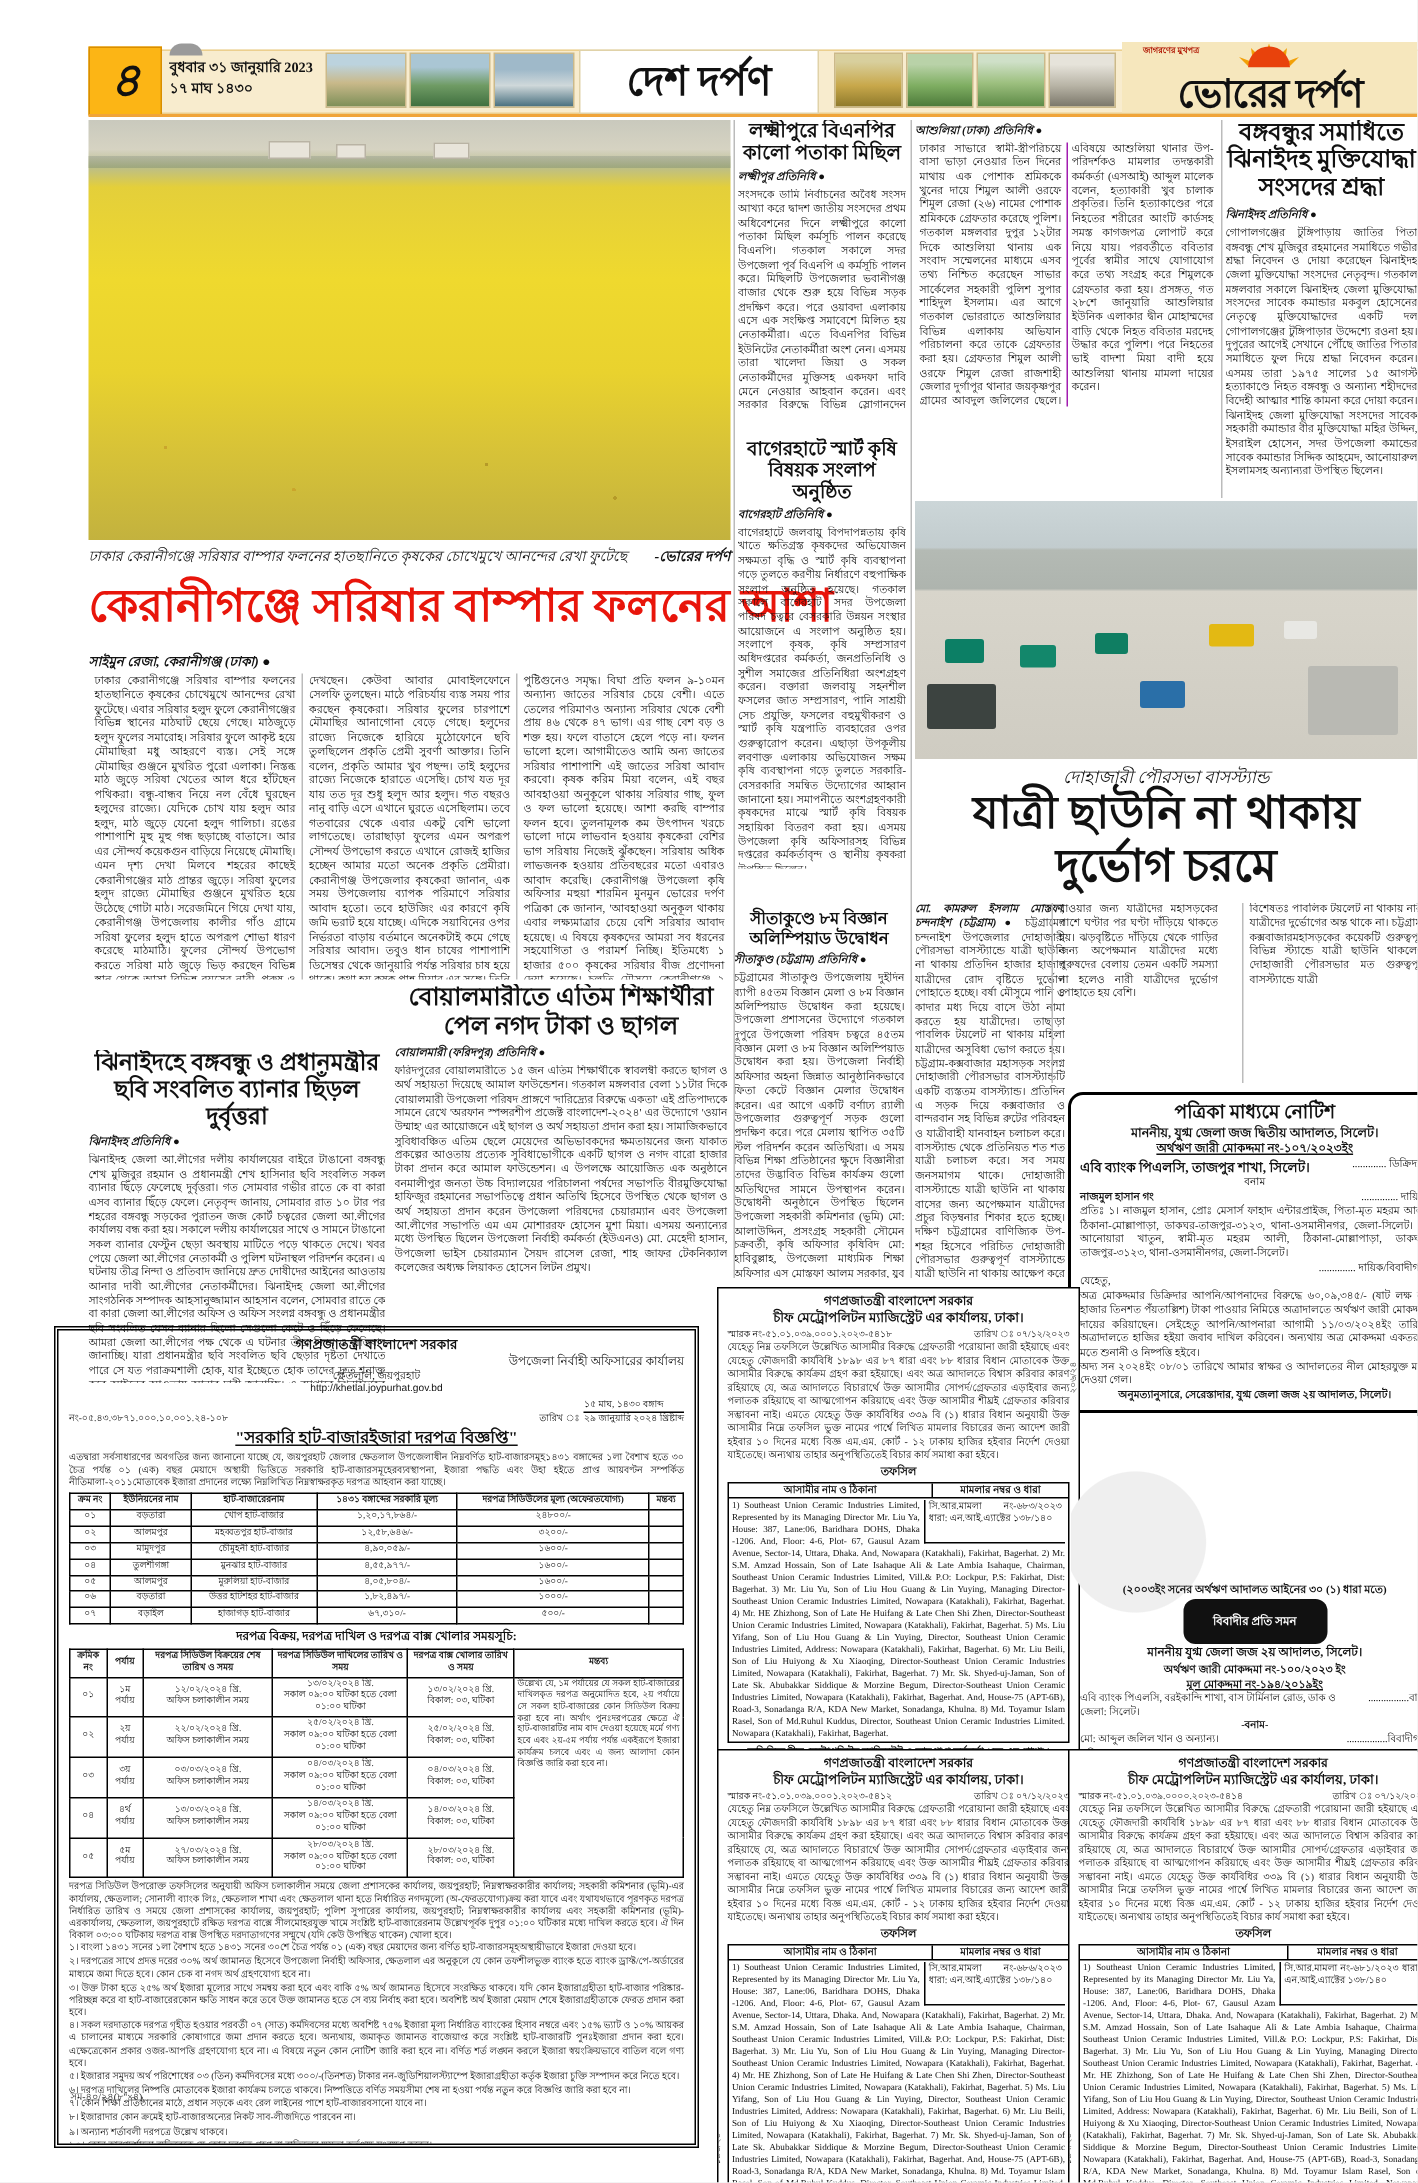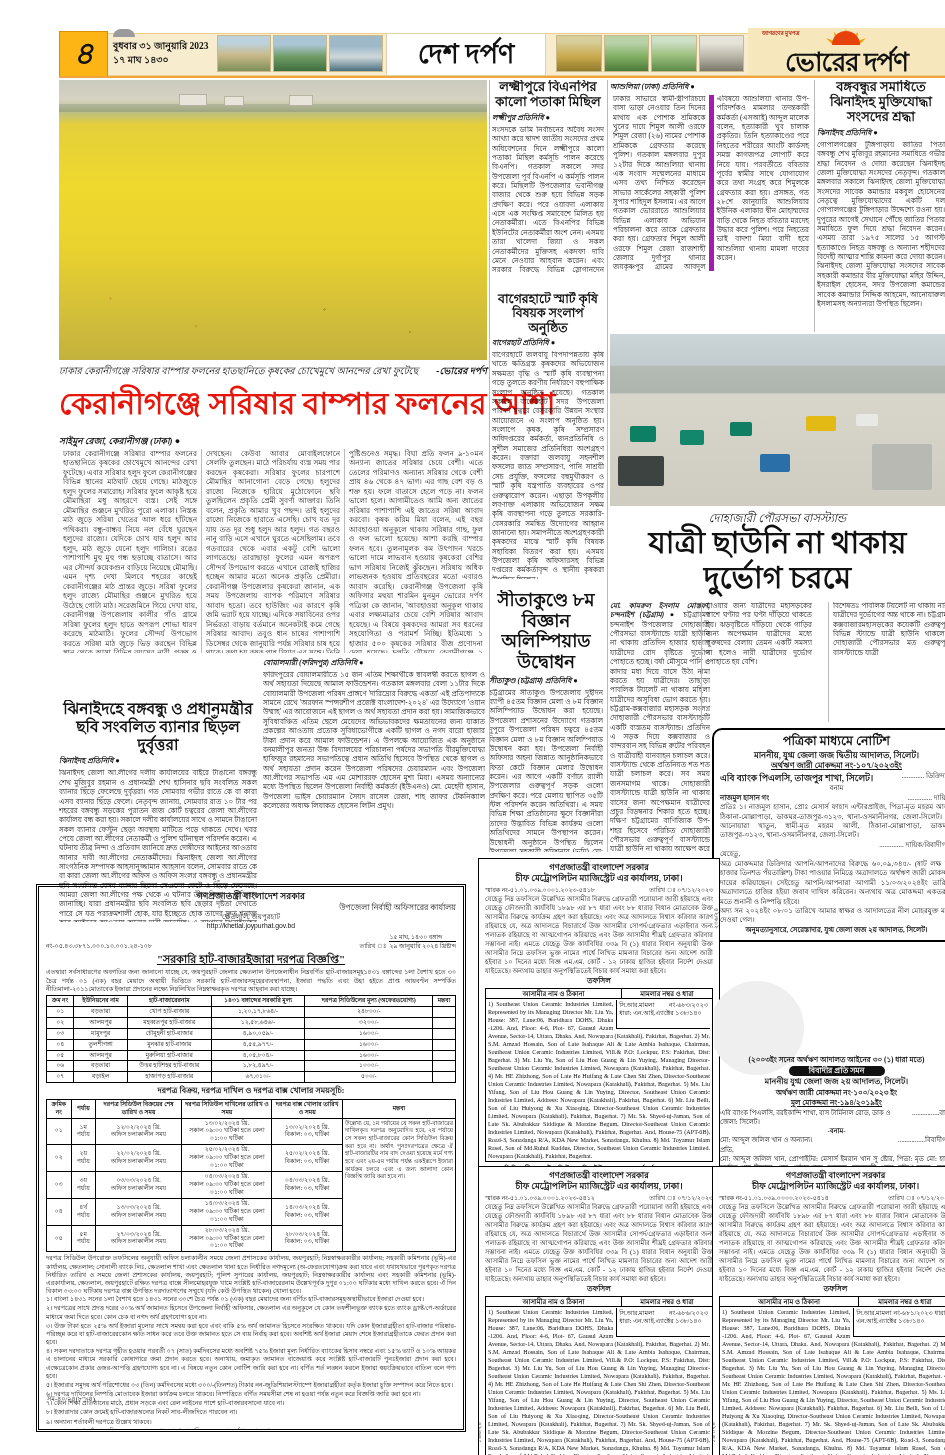--- a/index.html
+++ b/index.html
@@ -65,46 +65,46 @@
   .boalmari{left:263px;top:656px;width:222px;height:222px;}
   .boalmari h2{font-size:16.5px;}
   .lakshmipur{left:492px;top:80px;width:112px;height:210px;}
   .lakshmipur h2{font-size:13px;}
   .bagerhat{left:492px;top:292px;width:112px;height:294px;}
   .bagerhat h2{font-size:12.5px;}
   .biyer{left:610px;top:80px;width:202px;height:252px;}
   .biyer h2{font-size:19px;}
   .biyer .cols{display:flex;height:176px;}
   .biyer .cols .col{flex:1;padding:0 3px;font-size:7.2px;line-height:1.3;text-align:justify;overflow:hidden;}
-  .biyer .cols .col+.col{border-left:5px solid #a21caf;}
+  .biyer .cols .col+.col{border-left:1px solid #a21caf;}
   .bangabandhu{left:817px;top:80px;width:128px;height:252px;}
-  .bangabandhu h2{font-size:13px;}
+  .bangabandhu h2{font-size:16px;}
   .sitakunda{left:489px;top:590px;width:114px;height:262px;}
-  .sitakunda h2{font-size:18px;}
+  .sitakunda h2{font-size:11px;margin-top:17px;}
 
   
   .bus-photo{left:610px;top:334px;width:335px;height:172px;
      background:linear-gradient(180deg,#ccd6d8 0%,#c2ccce 18%,#b4bab4 19%,#aeb4ae 34%,#d8d5cb 35%,#cfccc2 100%);}
   .bus-photo .v{position:absolute;border-radius:2px;}
   .bus-caption{left:610px;top:510px;width:335px;font-size:11.5px;font-style:italic;text-align:center;}
   .jatri-headline{left:610px;top:526px;width:335px;font-size:30px;font-weight:bold;text-align:center;line-height:1.15;}
   .jatri-col{font-size:7.2px;line-height:1.3;text-align:justify;overflow:hidden;}
   .jatri-by{font-weight:bold;font-style:italic;}
 
   
   .notice{border:2px solid #000;background:#fff;font-size:7px;line-height:1.35;padding:3px 6px;}
   .patrika{left:712px;top:728px;width:233px;height:206px;border-radius:10px;}
   .patrika .ttl{font-size:12.5px;font-weight:bold;text-align:center;}
   .patrika .ct{font-size:8.5px;font-weight:bold;text-align:center;}
   .patrika .cs{font-size:8px;font-weight:bold;text-align:center;text-decoration:underline;}
   .row-sp{display:flex;justify-content:space-between;}
   .summons{left:712px;top:940px;width:233px;height:218px;font-size:6.8px;}
   .summons .law{font-size:7.3px;font-weight:bold;text-align:center;}
   .summons .pill{display:block;width:96px;margin:1px auto;background:#111;color:#fff;text-align:center;
-                 border-radius:8px;font-size:7.8px;font-weight:bold;padding:0 0;}
+                 border-radius:8px;font-size:7.8px;font-weight:bold;padding:10px 0;}
   .summons .ct{font-size:8px;font-weight:bold;text-align:center;}
   .summons .cs{font-size:7.3px;font-weight:bold;text-align:center;}
   .summons .cs2{text-decoration:underline;}
   .wmark{position:absolute;left:-18px;top:28px;width:110px;height:110px;border-radius:50%;
          background:radial-gradient(circle,#efefef 60%,transparent 61%);z-index:0;}
   .summons > div{position:relative;z-index:1;}
 
   .court{width:228px;height:287px;border-width:1.5px;font-size:6.6px;}
   .court .gv{font-size:8.3px;font-weight:bold;text-align:center;}
   .court .of2{font-size:8.8px;font-weight:bold;text-align:center;}
@@ -198,20 +198,21 @@
     <div class="col">দেখছেন। কেউবা আবার মোবাইলফোনে সেলফি তুলছেন। মাঠে পরিচর্যায় ব্যস্ত সময় পার করছেন কৃষকেরা। সরিষার ফুলের চারপাশে মৌমাছির আনাগোনা বেড়ে গেছে। হলুদের রাজ্যে নিজেকে হারিয়ে মুঠোফোনে ছবি তুলছিলেন প্রকৃতি প্রেমী সুবর্ণা আক্তার। তিনি বলেন, প্রকৃতি আমার খুব পছন্দ। তাই হলুদের রাজ্যে নিজেকে হারাতে এসেছি। চোখ যত দূর যায় তত দূর শুধু হলুদ আর হলুদ। গত বছরও নানু বাড়ি এসে এখানে ঘুরতে এসেছিলাম। তবে গতবারের থেকে এবার একটু বেশি ভালো লাগতেছে। তারাছাড়া ফুলের এমন অপরূপ সৌন্দর্য উপভোগ করতে এখানে রোজই হাজির হচ্ছেন আমার মতো অনেক প্রকৃতি প্রেমীরা। কেরানীগঞ্জ উপজেলার কৃষকেরা জানান, এক সময় উপজেলায় ব্যাপক পরিমাণে সরিষার আবাদ হতো। তবে হাউজিং এর কারণে কৃষি জমি ভরাট হয়ে যাচ্ছে। এদিকে সয়াবিনের ওপর নির্ভরতা বাড়ায় বর্তমানে অনেকটাই কমে গেছে সরিষার আবাদ। তবুও ধান চাষের পাশাপাশি ডিসেম্বর থেকে জানুয়ারি পর্যন্ত সরিষার চাষ হয়ে থাকে। কথা হয় কৃষক পান্নু মিয়ার এর সঙ্গে। তিনি বলেন, আমি এবছর প্রথম বারি ১৮ জাতের সরিষা চাষ করেছি। বারি সরিষা ১৮ তেলের মান অন্য যেকোনো তেলের তুলনায় ভালো।</div>
     <div class="col">পুষ্টিগুনেও সমৃদ্ধ। বিঘা প্রতি ফলন ৯-১০মন অন্যান্য জাতের সরিষার চেয়ে বেশী। এতে তেলের পরিমাণও অন্যান্য সরিষার থেকে বেশী প্রায় ৪৬ থেকে ৪৭ ভাগ। এর গাছ বেশ বড় ও শক্ত হয়। ফলে বাতাসে হেলে পড়ে না। ফলন ভালো হলে। আগামীতেও আমি অন্য জাতের সরিষার পাশাপাশি এই জাতের সরিষা আবাদ করবো। কৃষক করিম মিয়া বলেন, এই বছর আবহাওয়া অনুকূলে থাকায় সরিষার গাছ, ফুল ও ফল ভালো হয়েছে। আশা করছি বাম্পার ফলন হবে। তুলনামূলক কম উৎপাদন খরচে ভালো দামে লাভবান হওয়ায় কৃষকেরা বেশির ভাগ সরিষায় নিজেই ঝুঁকছেন। সরিষায় অধিক লাভজনক হওয়ায় প্রতিবছরের মতো এবারও আবাদ করেছি। কেরানীগঞ্জ উপজেলা কৃষি অফিসার মহুয়া শারমিন মুনমুন ভোরের দর্পণ পত্রিকা কে জানান, 'আবহাওয়া অনুকূল থাকায় এবার লক্ষ্যমাত্রার চেয়ে বেশি সরিষার আবাদ হয়েছে। এ বিষয়ে কৃষকদের আমরা সব ধরনের সহযোগিতা ও পরামর্শ নিচ্ছি। ইতিমধ্যে ১ হাজার ৫০০ কৃষকের সরিষার বীজ প্রণোদনা দেয়া হয়েছে। চলতি মৌসুমে কেরানীগঞ্জে ২ হাজার ৫৫০ হেক্টর জমিতে সরিষার আবাদের লক্ষ্যমাত্রা ধরা হয়েছে। আবাদ হয়েছে ২ হাজার ৫৬৫ হেক্টর জমিতে।</div>
   </div>
 
   <div class="abs of art jhenaidah">
     <h2>ঝিনাইদহে বঙ্গবন্ধু ও প্রধানমন্ত্রীর ছবি সংবলিত ব্যানার ছিঁড়ল দুর্বৃত্তরা</h2>
     <div class="by">ঝিনাইদহ প্রতিনিধি ●</div>
     <div class="bd" style="height:166px;">ঝিনাইদহ জেলা আ.লীগের দলীয় কার্যালয়ের বাইরে টাঙানো বঙ্গবন্ধু শেখ মুজিবুর রহমান ও প্রধানমন্ত্রী শেখ হাসিনার ছবি সংবলিত সকল ব্যানার ছিঁড়ে ফেলেছে দুর্বৃত্তরা। গত সোমবার গভীর রাতে কে বা কারা এসব ব্যানার ছিঁড়ে ফেলে। নেতৃবৃন্দ জানায়, সোমবার রাত ১০ টার পর শহরের বঙ্গবন্ধু সড়কের পুরাতন জজ কোর্ট চত্বরের জেলা আ.লীগের কার্যালয় বন্ধ করা হয়। সকালে দলীয় কার্যালয়ের সাথে ও সামনে টাঙানো সকল ব্যানার ফেস্টুন ছেড়া অবস্থায় মাটিতে পড়ে থাকতে দেখে। খবর পেয়ে জেলা আ.লীগের নেতাকর্মী ও পুলিশ ঘটনাস্থল পরিদর্শন করেন। এ ঘটনায় তীব্র নিন্দা ও প্রতিবাদ জানিয়ে দ্রুত দোষীদের আইনের আওতায় আনার দাবী আ.লীগের নেতাকর্মীদের। ঝিনাইদহ জেলা আ.লীগের সাংগঠনিক সম্পাদক আহসানুজ্জামান আহসান বলেন, সোমবার রাতে কে বা কারা জেলা আ.লীগের অফিস ও অফিস সংলগ্ন বঙ্গবন্ধু ও প্রধানমন্ত্রীর ছবি সংবলিত যেসব ব্যানার ছিলো সেগুলো কেটে ও ছিঁড়ে ফেলেছে। আমরা জেলা আ.লীগের পক্ষ থেকে এ ঘটনার তীব্র নিন্দা ও প্রতিবাদ জানাচ্ছি। যারা প্রধানমন্ত্রীর ছবি সংবলিত ছবি ছেড়ার দৃষ্টতা দেখাতে পারে সে যত পরাক্রমশালী হোক, যার ইচ্ছেতে হোক তাদের দ্রুত শনাক্ত করে আইনের আওতায় আনার দাবী জানাচ্ছি। এ ব্যাপারে ঝিনাইদহের অতিরিক্ত পুলিশ সুপার (সদর সার্কেল) মীর আবিদুর রহমান বলেন, পোস্টার ও ব্যানার ছেঁড়া দুঃখজনক। আমরা তদন্ত করে দেখছি। এখানে একটি সিসিটিভি ক্যামেরা আছে যাচাই করে দেখছি। এ ঘটনা কারা ঘটিয়েছে তার দ্রুতই বের করব বলে আশা করি।</div>
   </div>
   <div class="abs of art boalmari">
+    <h2>বোয়ালমারীতে এতিম শিক্ষার্থীরা পেল নগদ টাকা ও ছাগল</h2>
     <div class="by">বোয়ালমারী (ফরিদপুর) প্রতিনিধি ●</div>
     <div class="bd" style="height:168px;">ফরিদপুরের বোয়ালমারীতে ১৫ জন এতিম শিক্ষার্থীকে স্বাবলম্বী করতে ছাগল ও অর্থ সহায়তা দিয়েছে আমাল ফাউন্ডেশন। গতকাল মঙ্গলবার বেলা ১১টার দিকে বোয়ালমারী উপজেলা পরিষদ প্রাঙ্গণে 'দারিদ্র্যের বিরুদ্ধে একতা' এই প্রতিপাদ্যকে সামনে রেখে 'অরফান স্পন্সরশীপ প্রজেক্ট বাংলাদেশ-২০২৪' এর উদ্যোগে 'ওয়ান উম্মাহ' এর আয়োজনে এই ছাগল ও অর্থ সহায়তা প্রদান করা হয়। সামাজিকভাবে সুবিধাবঞ্চিত এতিম ছেলে মেয়েদের অভিভাবকদের ক্ষমতায়নের জন্য যাকাত প্রকল্পের আওতায় প্রত্যেক সুবিধাভোগীকে একটি ছাগল ও নগদ বারো হাজার টাকা প্রদান করে আমাল ফাউন্ডেশন। এ উপলক্ষে আয়োজিত এক অনুষ্ঠানে বনমালীপুর জনতা উচ্চ বিদ্যালয়ের পরিচালনা পর্ষদের সভাপতি বীরমুক্তিযোদ্ধা হাফিজুর রহমানের সভাপতিত্বে প্রধান অতিথি হিসেবে উপস্থিত থেকে ছাগল ও অর্থ সহায়তা প্রদান করেন উপজেলা পরিষদের চেয়ারম্যান এবং উপজেলা আ.লীগের সভাপতি এম এম মোশাররফ হোসেন মুশা মিয়া। এসময় অন্যান্যের মধ্যে উপস্থিত ছিলেন উপজেলা নির্বাহী কর্মকর্তা (ইউএনও) মো. মেহেদী হাসান, উপজেলা ভাইস চেয়ারম্যান সৈয়দ রাসেল রেজা, শাহ জাফর টেকনিক্যাল কলেজের অধ্যক্ষ লিয়াকত হোসেন লিটন প্রমুখ।</div>
   </div>
 
   <div class="abs of art laksh lakshmipur">
     <h2>লক্ষ্মীপুরে বিএনপির কালো পতাকা মিছিল</h2>
     <div class="by">লক্ষ্মীপুর প্রতিনিধি ●</div>
     <div class="bd" style="height:148px;">সংসদকে ডামি নির্বাচনের অবৈধ সংসদ আখ্যা করে দ্বাদশ জাতীয় সংসদের প্রথম অধিবেশনের দিনে লক্ষ্মীপুরে কালো পতাকা মিছিল কর্মসূচি পালন করেছে বিএনপি। গতকাল সকালে সদর উপজেলা পূর্ব বিএনপি এ কর্মসূচি পালন করে। মিছিলটি উপজেলার ভবানীগঞ্জ বাজার থেকে শুরু হয়ে বিভিন্ন সড়ক প্রদক্ষিণ করে। পরে ওয়াবদা এলাকায় এসে এক সংক্ষিপ্ত সমাবেশে মিলিত হয় নেতাকর্মীরা। এতে বিএনপির বিভিন্ন ইউনিটের নেতাকর্মীরা অংশ নেন। এসময় তারা খালেদা জিয়া ও সকল নেতাকর্মীদের মুক্তিসহ একদফা দাবি মেনে নেওয়ার আহবান করেন। এবং সরকার বিরুদ্ধে বিভিন্ন স্লোগানদেন তারা।</div>
   </div>
   <div class="abs of art bagerhat">

